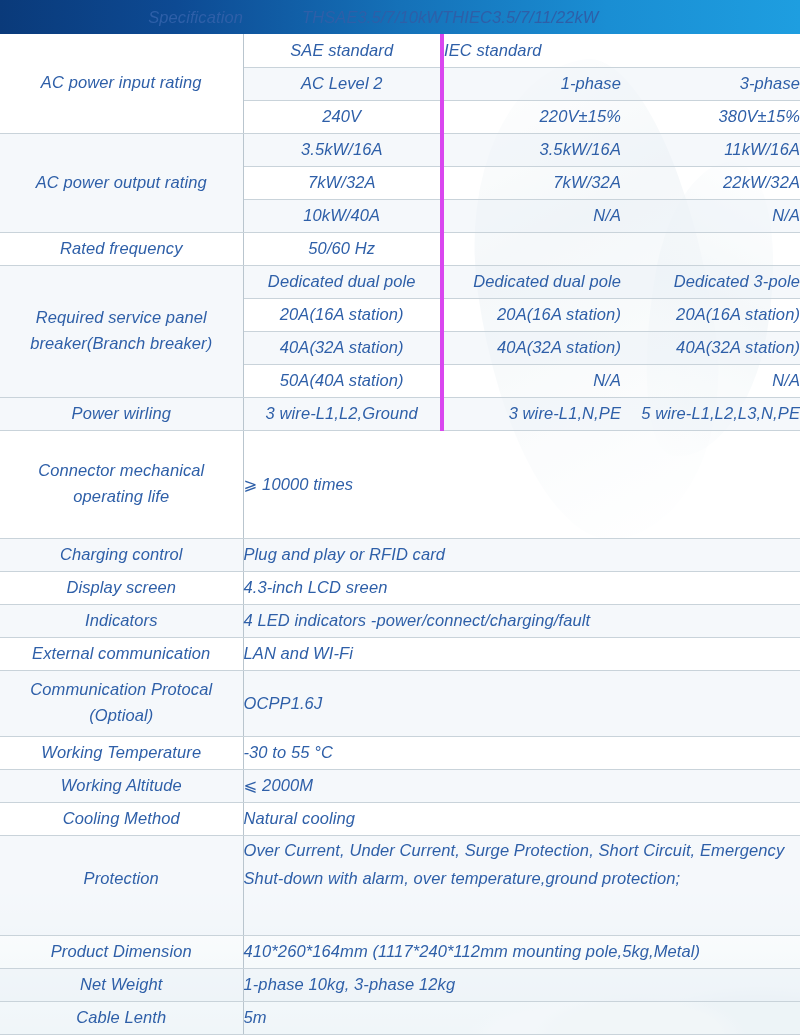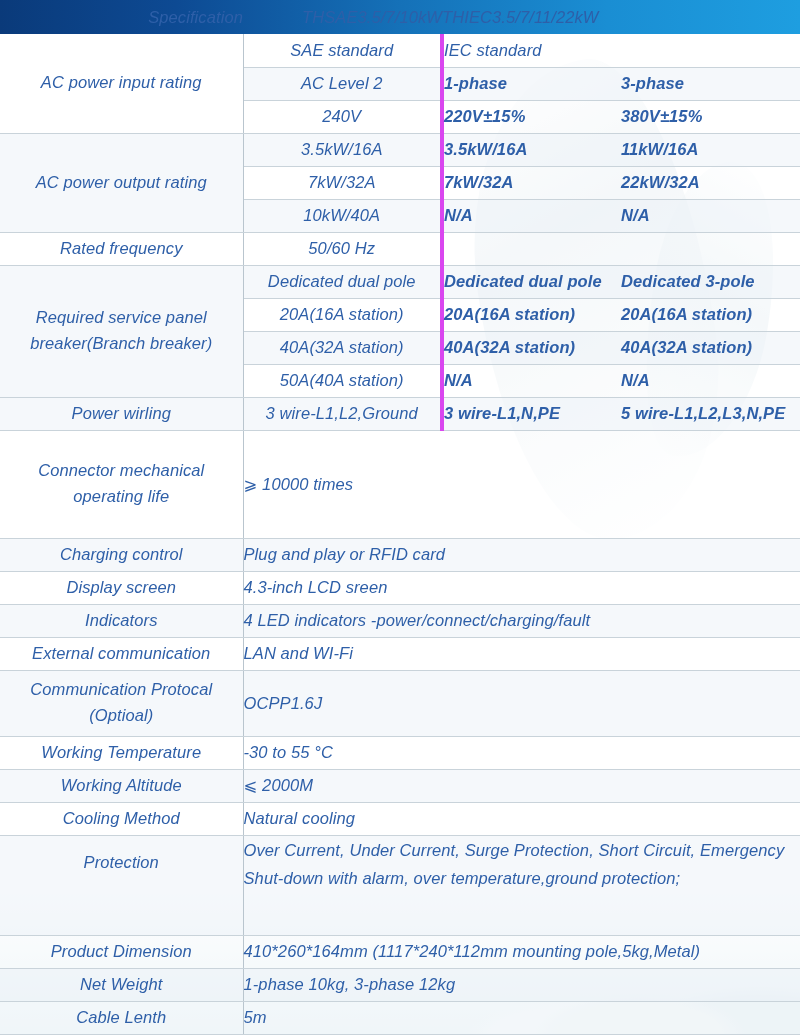--- a/index.html
+++ b/index.html
@@ -68,21 +68,21 @@
     text-align:center;
     border-right:1px solid #b9c5ce;
     line-height:1.55;
     padding:4px 6px;
   }
   td.c2{
     text-align:center;
     border-right:4px solid #d946ef;
     white-space:nowrap;
   }
-  td.c3,td.c4{text-align:left;white-space:nowrap;font-weight:bold;}
+  td.c3,td.c4{text-align:right;white-space:nowrap;}
   td.wide{text-align:left;padding-left:14px;}
   td.wide-wrap{text-align:left;padding:6px 14px 8px 14px;line-height:1.75;white-space:normal;}
   td.blank{border-right:0;}
 
   
   tr.stripe td{background-color:rgba(241,246,249,.75);}
   tr.plain  td{background-color:rgba(255,255,255,.55);}
 </style>
 </head>
 <body>
@@ -227,21 +227,21 @@
       <td class="lbl">Working Altitude</td>
       <td class="wide" colspan="3">⩽ 2000M</td>
     </tr>
 
     <tr class="plain" style="height: 33px;">
       <td class="lbl">Cooling Method</td>
       <td class="wide" colspan="3">Natural cooling</td>
     </tr>
 
     <tr class="stripe" style="height:100px">
-      <td class="lbl" style="vertical-align:top;padding-top:14px">Protection</td>
+      <td class="lbl" style="vertical-align:top;padding-top:30px">Protection</td>
       <td class="wide-wrap" colspan="3" style="vertical-align:top">Over Current, Under Current, Surge Protection, Short Circuit, Emergency Shut-down with alarm, over temperature,ground protection;</td>
     </tr>
 
     <tr class="plain" style="height: 33px;">
       <td class="lbl">Product Dimension</td>
       <td class="wide" colspan="3">410*260*164mm (1117*240*112mm mounting pole,5kg,Metal)</td>
     </tr>
 
     <tr class="stripe" style="height: 33px;">
       <td class="lbl">Net Weight</td>

